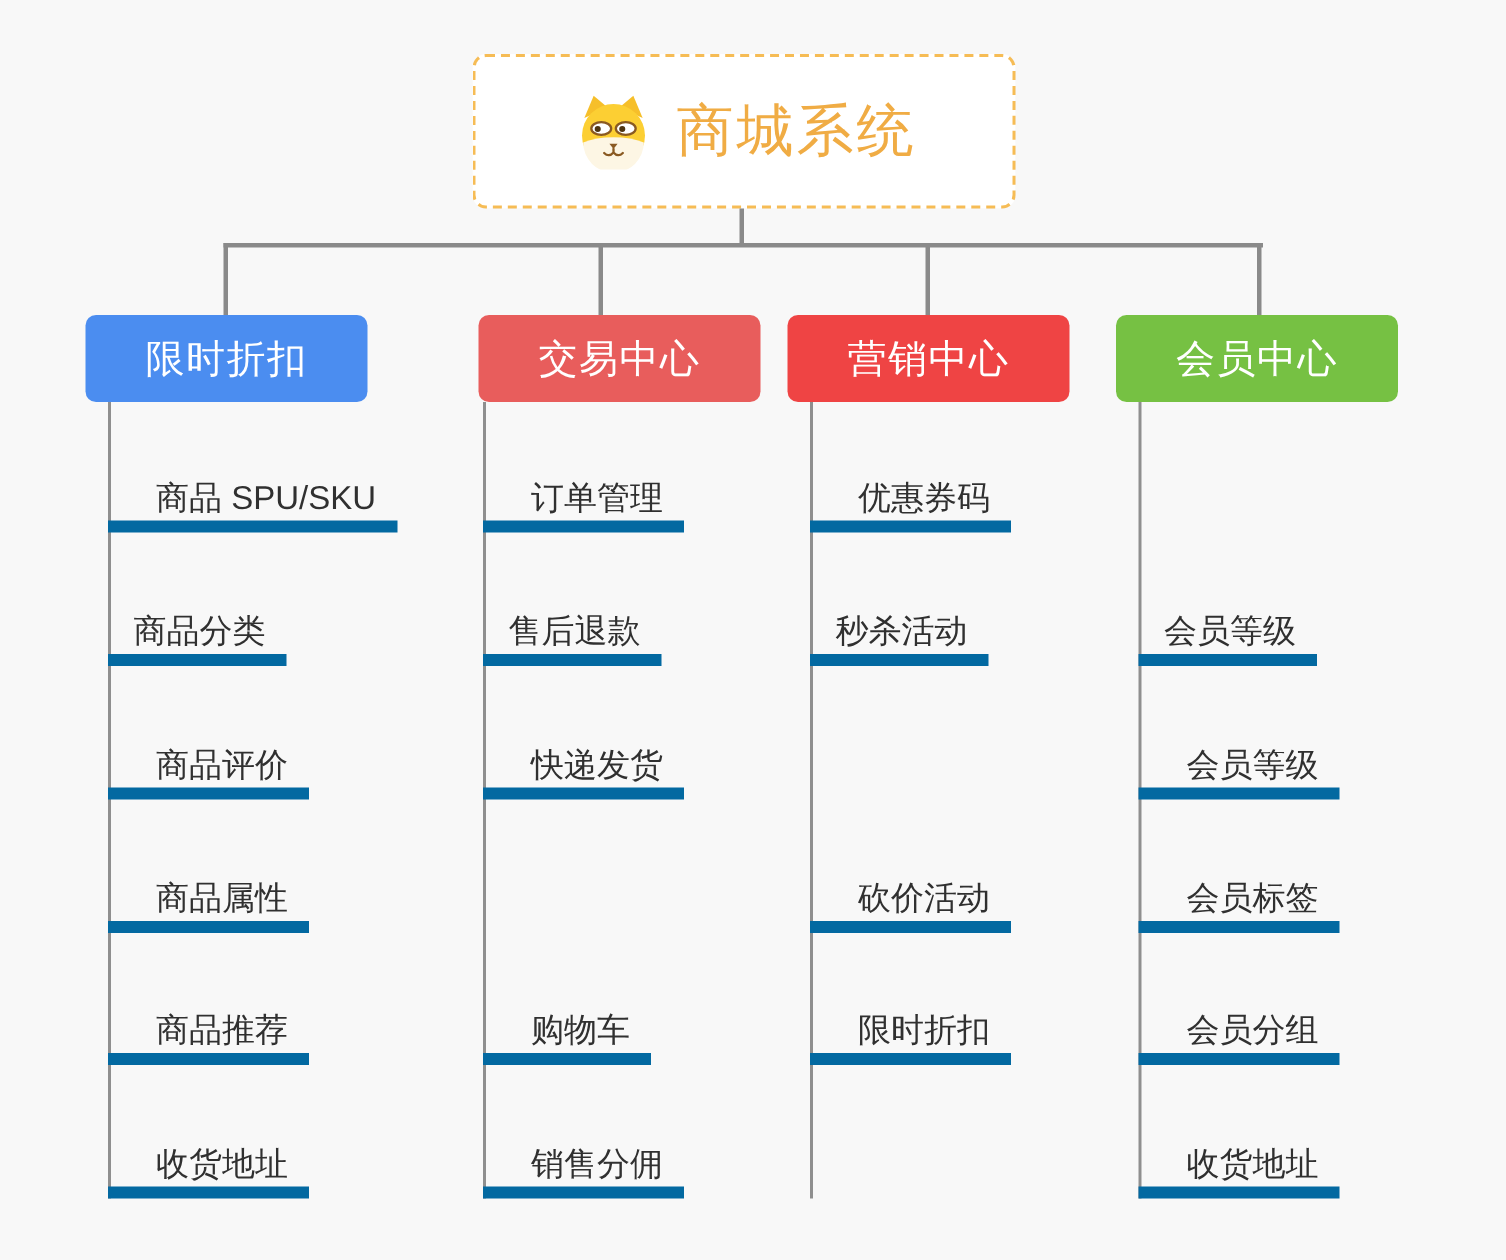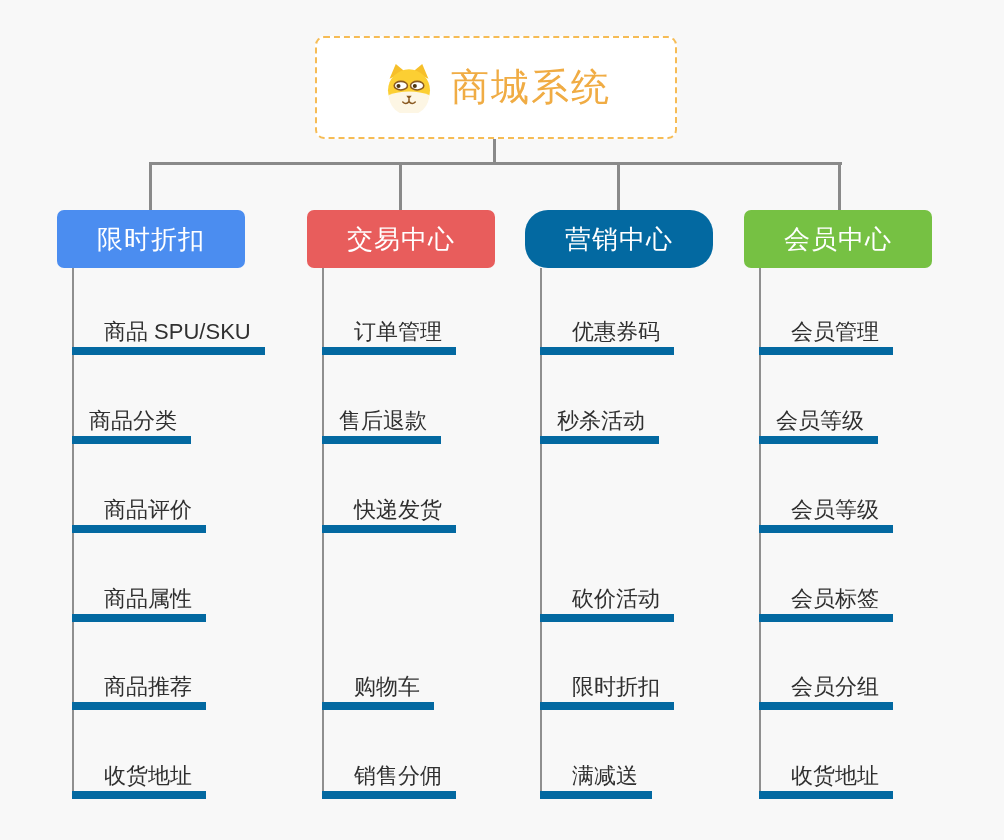--- a/index.html
+++ b/index.html
@@ -120,43 +120,41 @@
     <div class="trunk"></div>
     <div class="leaf r0">商品 SPU/SKU</div>
     <div class="leaf r1">商品分类</div>
     <div class="leaf r2">商品评价</div>
     <div class="leaf r3">商品属性</div>
     <div class="leaf r4">商品推荐</div>
     <div class="leaf r5">收货地址</div>
   </div>
 
   <div class="branch branch-1">
-    <div class="branch-header" style="background: rgb(232, 93, 92);">交易中心</div>
+    <div class="branch-header" style="background: rgb(232, 93, 92); margin-left: 12px;">交易中心</div>
     <div class="trunk"></div>
     <div class="leaf r0">订单管理</div>
     <div class="leaf r1">售后退款</div>
     <div class="leaf r2">快递发货</div>
     <div class="leaf r4">购物车</div>
     <div class="leaf r5">销售分佣</div>
   </div>
 
   <div class="branch branch-2">
-    <div class="branch-header" style="background: #0369a1; border-radius: 23px;">营销中心</div>
+    <div class="branch-header" style="background: #ef4444;">营销中心</div>
     <div class="trunk"></div>
     <div class="leaf r0">优惠券码</div>
     <div class="leaf r1">秒杀活动</div>
     <div class="leaf r3">砍价活动</div>
     <div class="leaf r4">限时折扣</div>
-    <div class="leaf r5">满减送</div>
   </div>
 
   <div class="branch branch-3">
     <div class="branch-header" style="background: rgb(118, 193, 67);">会员中心</div>
     <div class="trunk"></div>
-    <div class="leaf r0">会员管理</div>
     <div class="leaf r1">会员等级</div>
     <div class="leaf r2">会员等级</div>
     <div class="leaf r3">会员标签</div>
     <div class="leaf r4">会员分组</div>
     <div class="leaf r5">收货地址</div>
   </div>
 
 </div>
 
 </body></html>

